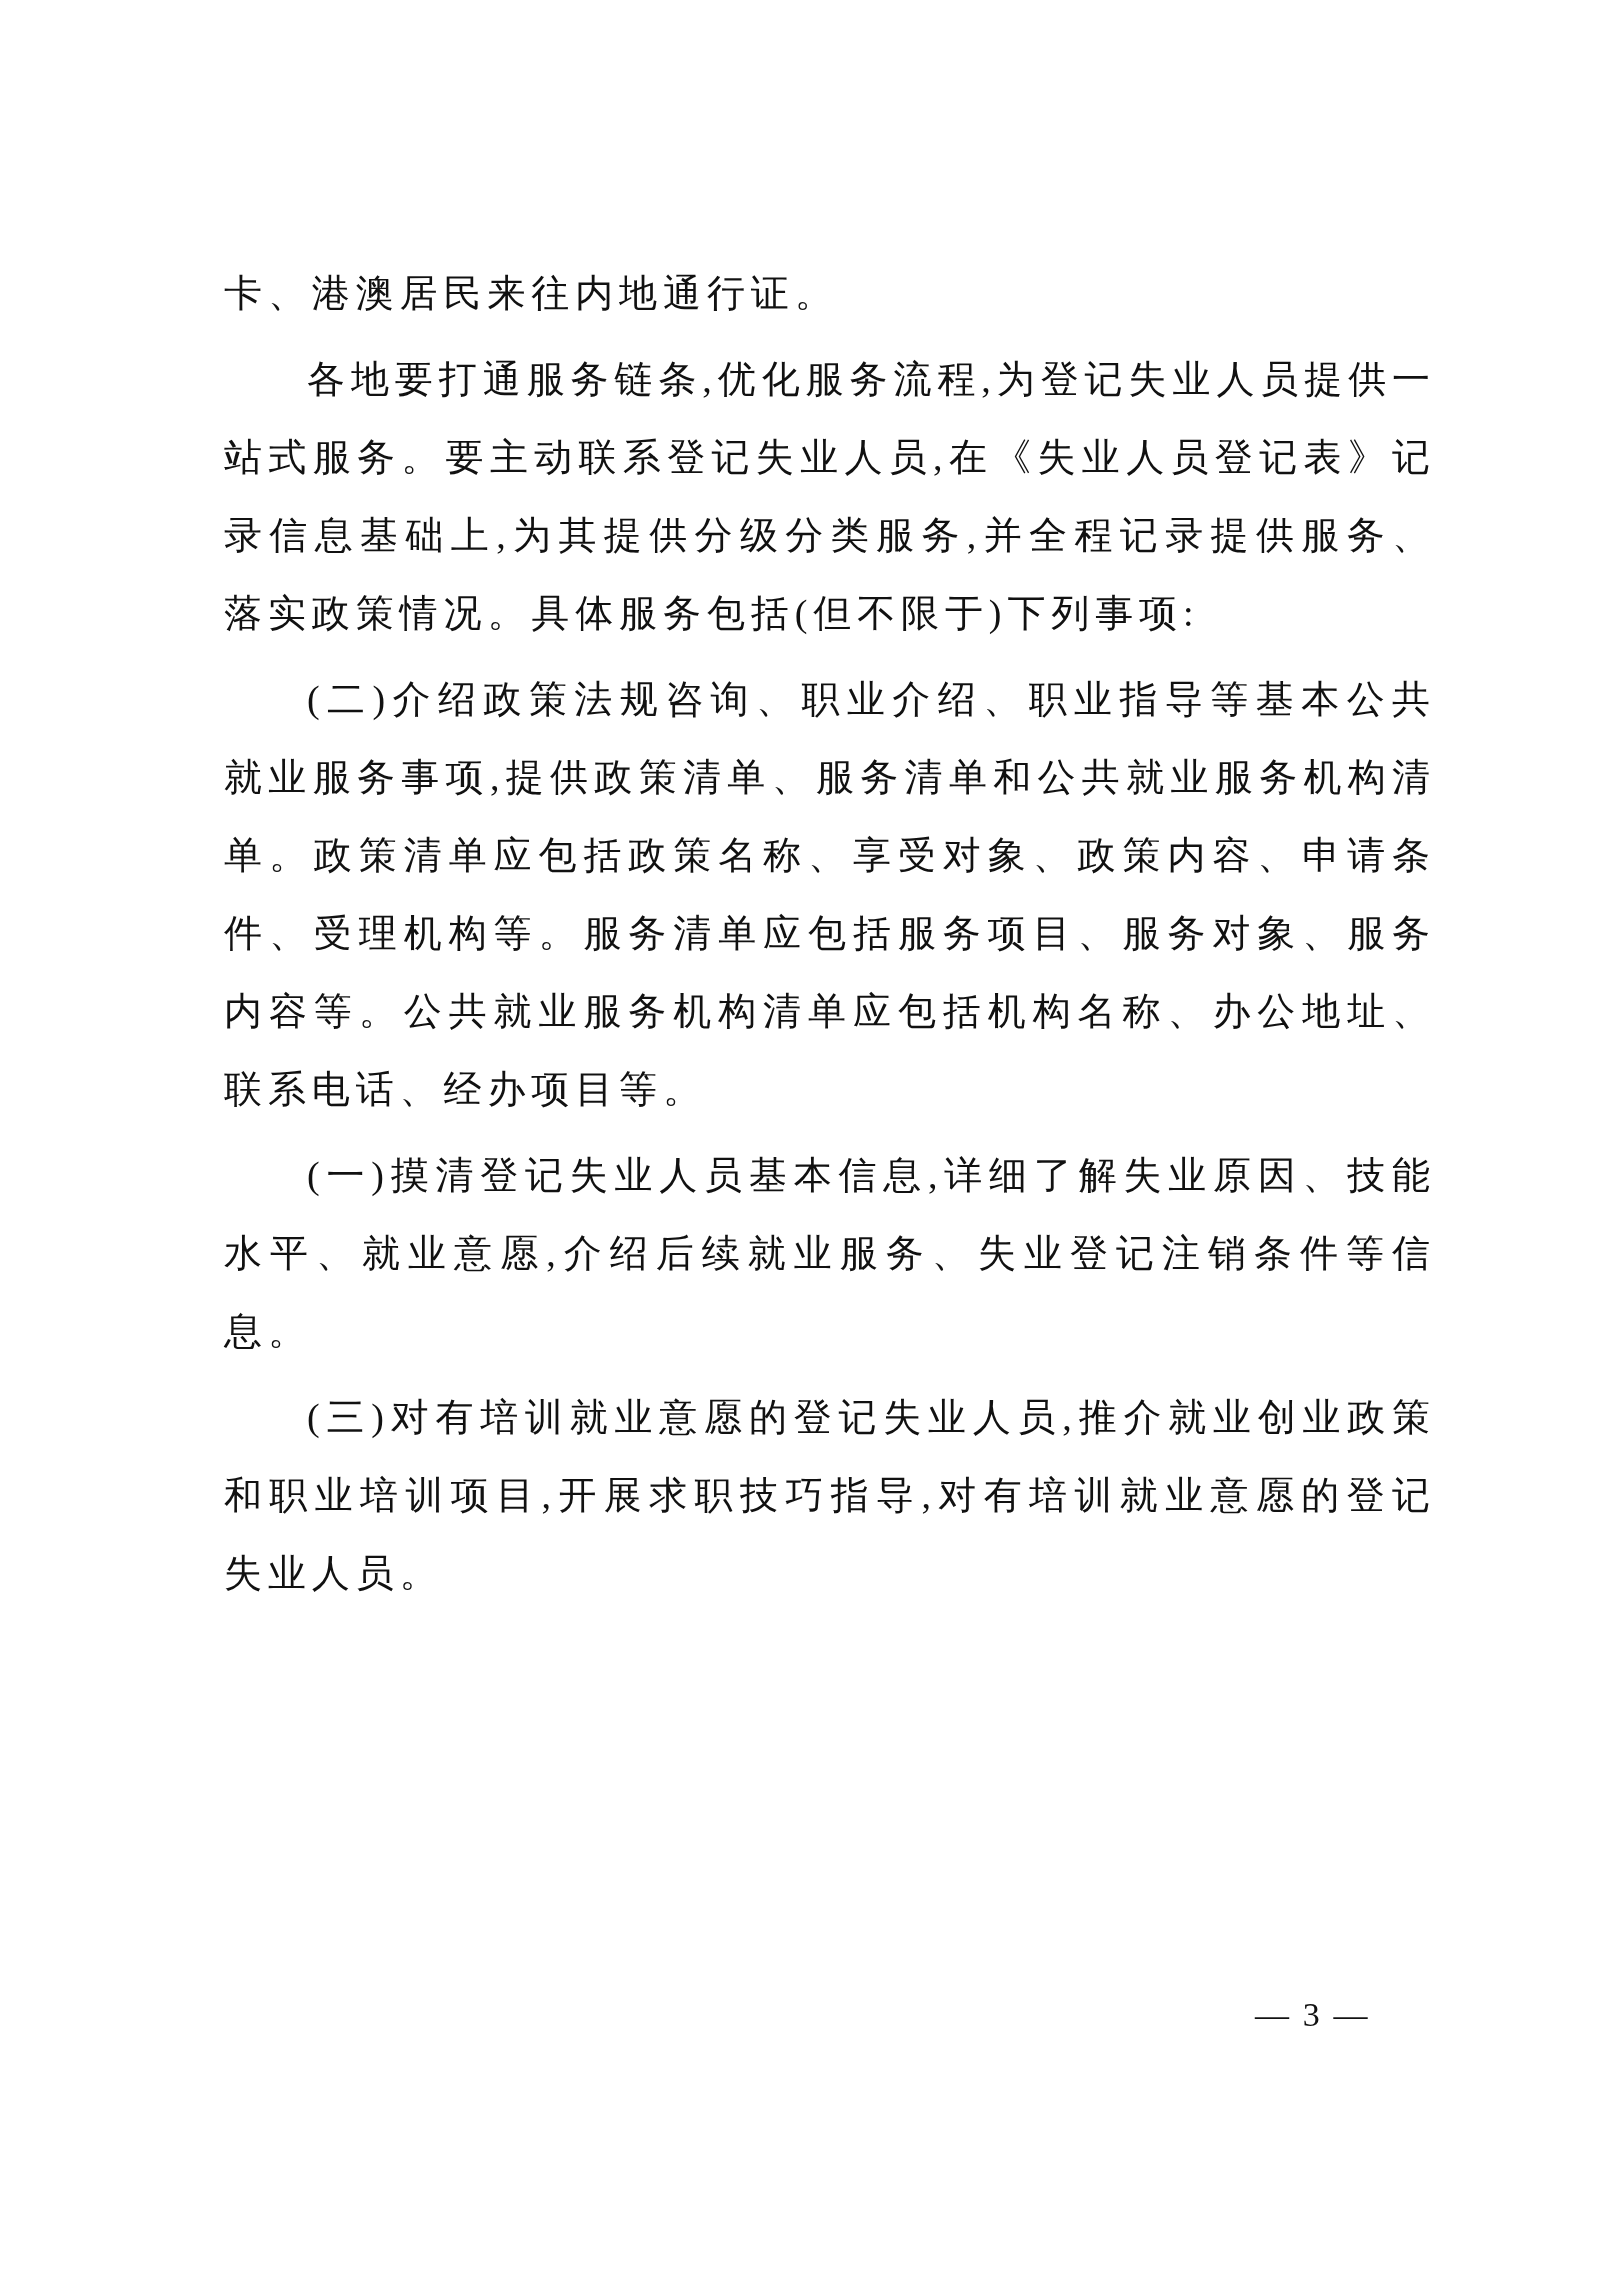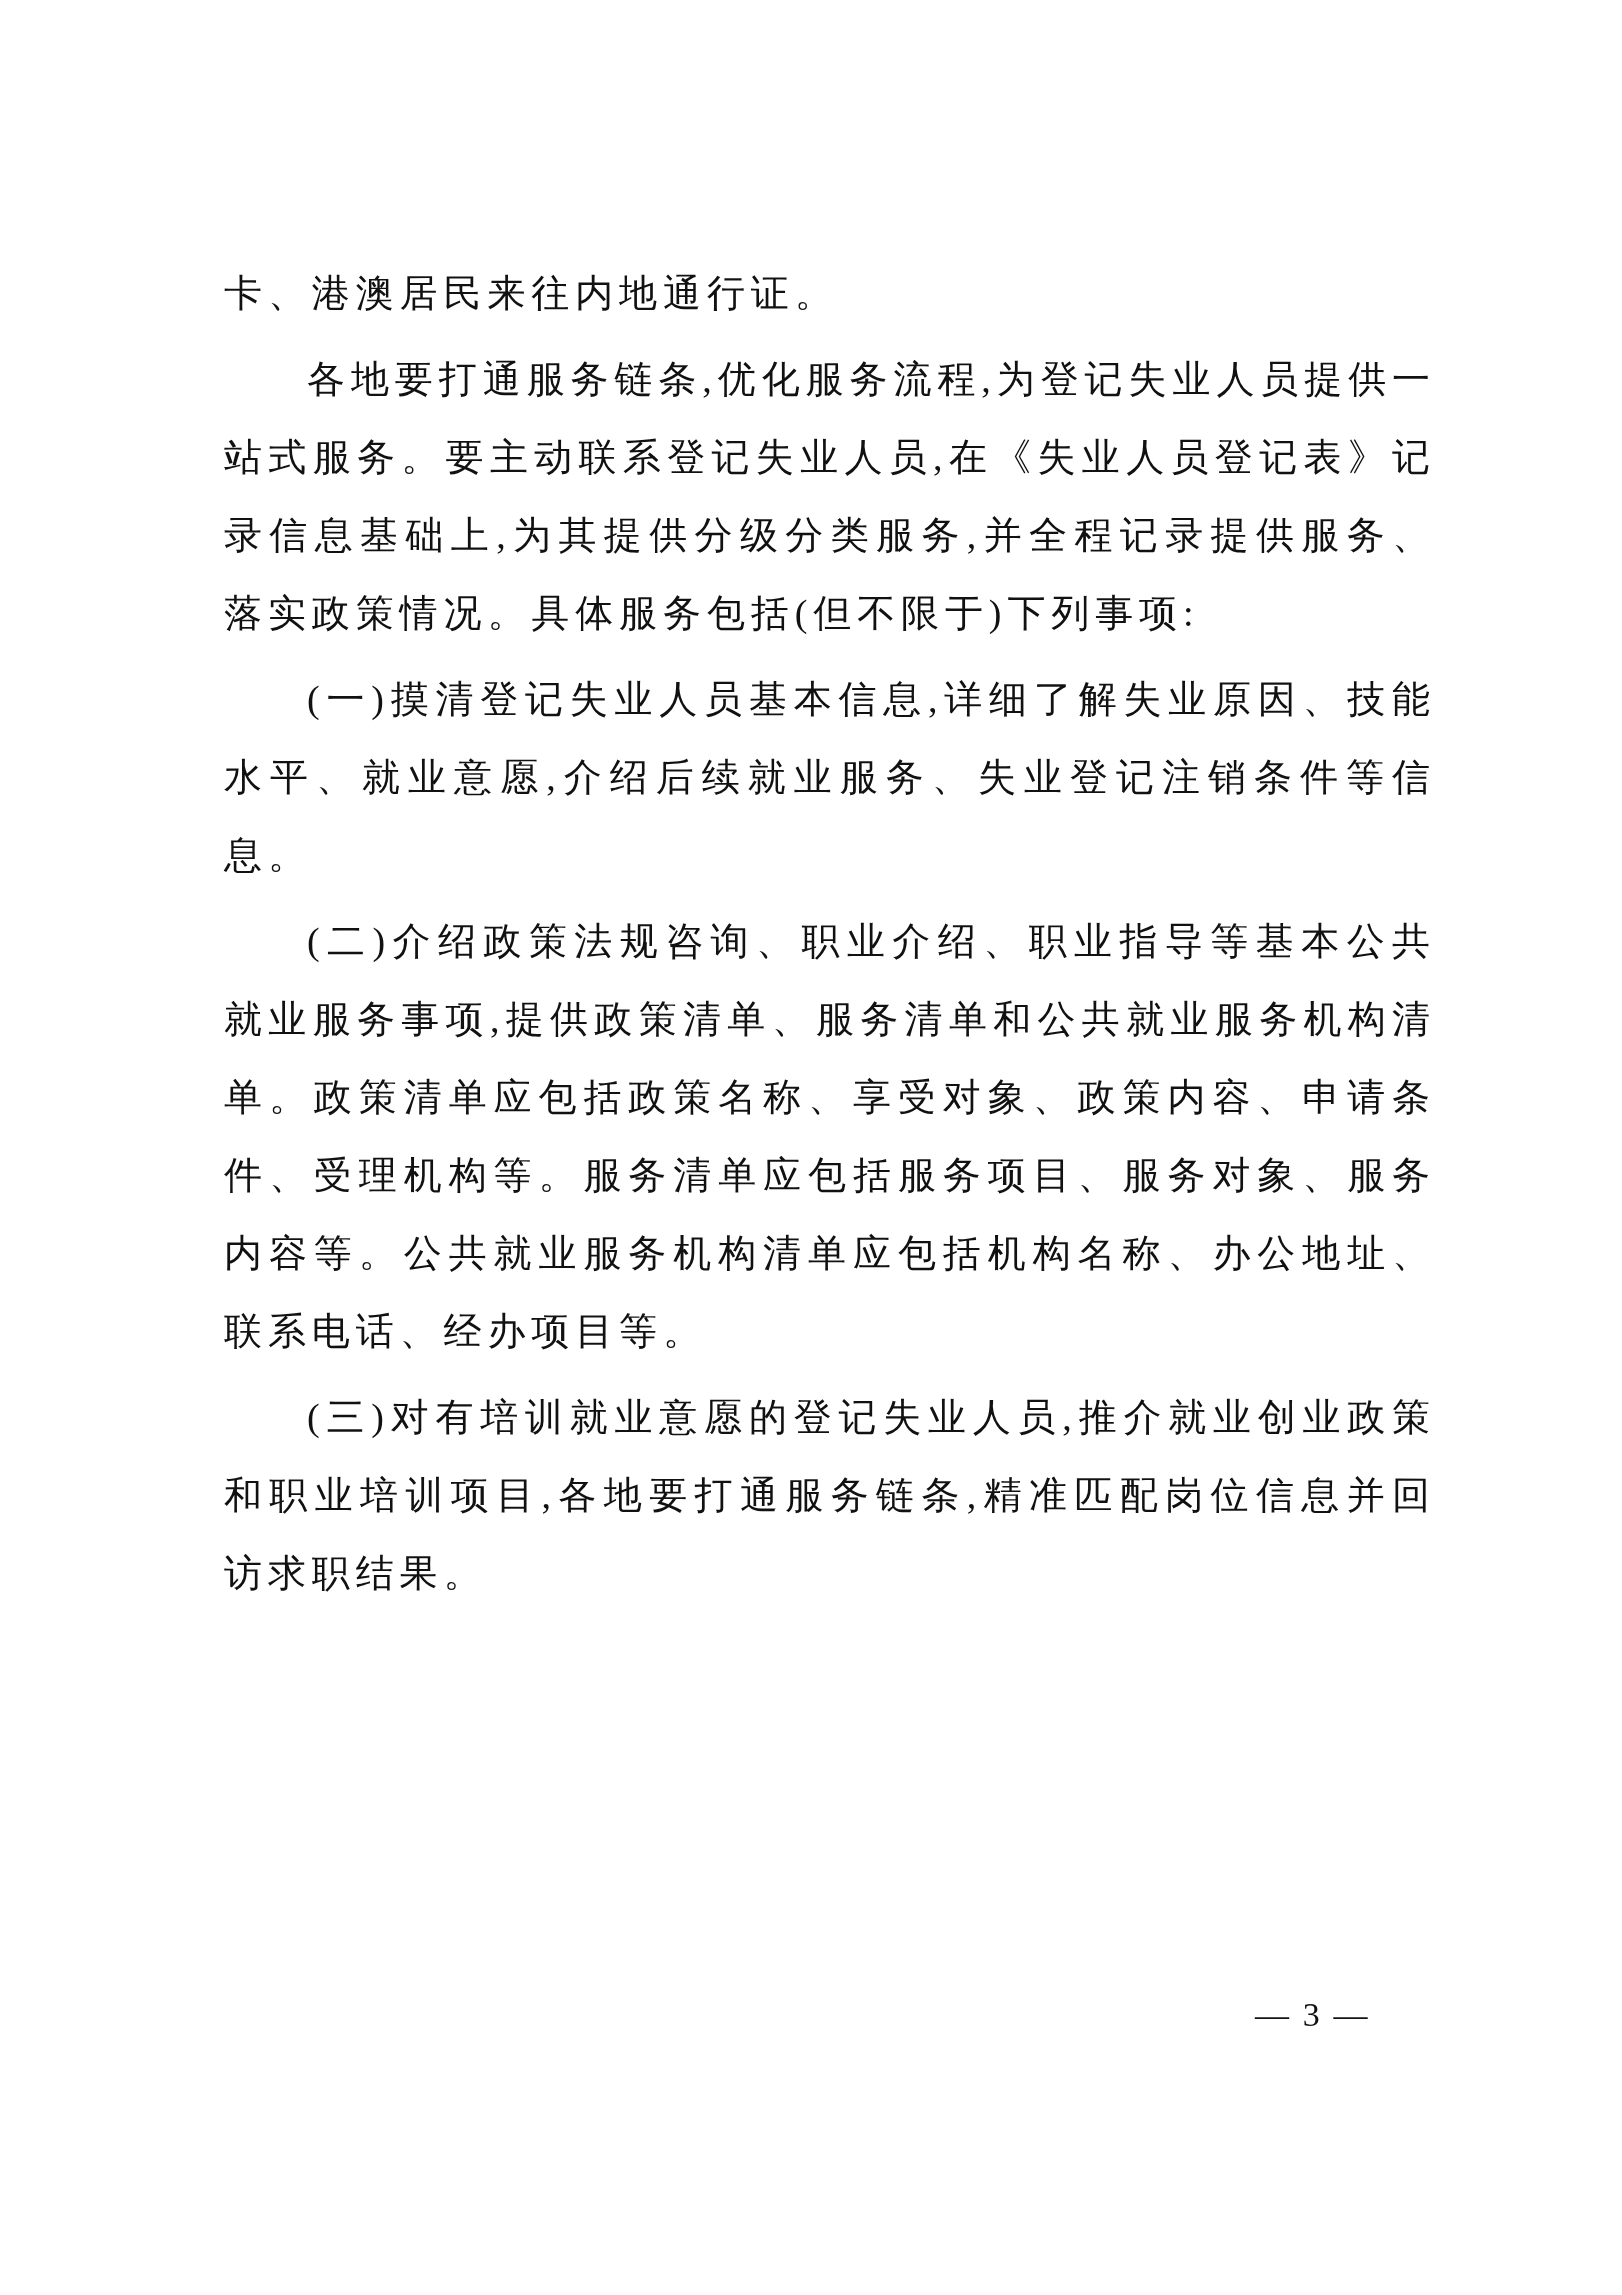--- a/index.html
+++ b/index.html
@@ -59,20 +59,20 @@
     white-space: nowrap;
   }
 </style>
 </head>
 <body>
 
 <div class="page">
   <div class="text-block">
     <p class="para-cont">卡、港澳居民来往内地通行证。</p>
     <p class="para-body">各地要打通服务链条,优化服务流程,为登记失业人员提供一站式服务。要主动联系登记失业人员,在《失业人员登记表》记录信息基础上,为其提供分级分类服务,并全程记录提供服务、落实政策情况。具体服务包括(但不限于)下列事项:</p>
+    <p class="para-body">(二)介绍政策法规咨询、职业介绍、职业指导等基本公共就业服务事项,提供政策清单、服务清单和公共就业服务机构清单。政策清单应包括政策名称、享受对象、政策内容、申请条件、受理机构等。服务清单应包括服务项目、服务对象、服务内容等。公共就业服务机构清单应包括机构名称、办公地址、联系电话、经办项目等。</p>
     <p class="para-body">(一)摸清登记失业人员基本信息,详细了解失业原因、技能水平、就业意愿,介绍后续就业服务、失业登记注销条件等信息。</p>
-    <p class="para-body">(二)介绍政策法规咨询、职业介绍、职业指导等基本公共就业服务事项,提供政策清单、服务清单和公共就业服务机构清单。政策清单应包括政策名称、享受对象、政策内容、申请条件、受理机构等。服务清单应包括服务项目、服务对象、服务内容等。公共就业服务机构清单应包括机构名称、办公地址、联系电话、经办项目等。</p>
-    <p class="para-body">(三)对有培训就业意愿的登记失业人员,推介就业创业政策和职业培训项目,各地要打通服务链条,精准匹配岗位信息并回访求职结果。</p>
+    <p class="para-body">(三)对有培训就业意愿的登记失业人员,推介就业创业政策和职业培训项目,开展求职技巧指导,对有培训就业意愿的登记失业人员。</p>
   </div>
 
   <div class="page-number">— 3 —</div>
 </div>
 
 
 </body></html>

